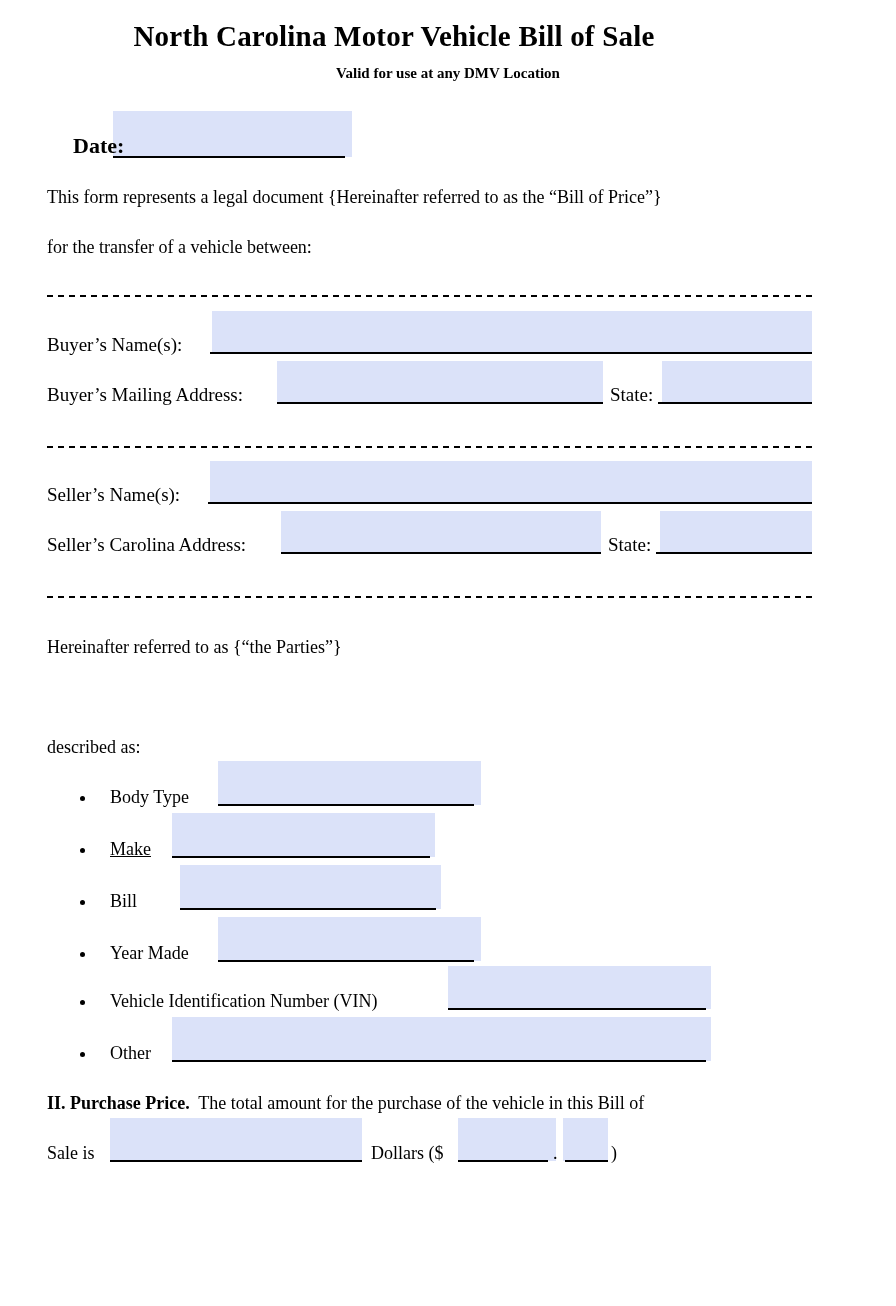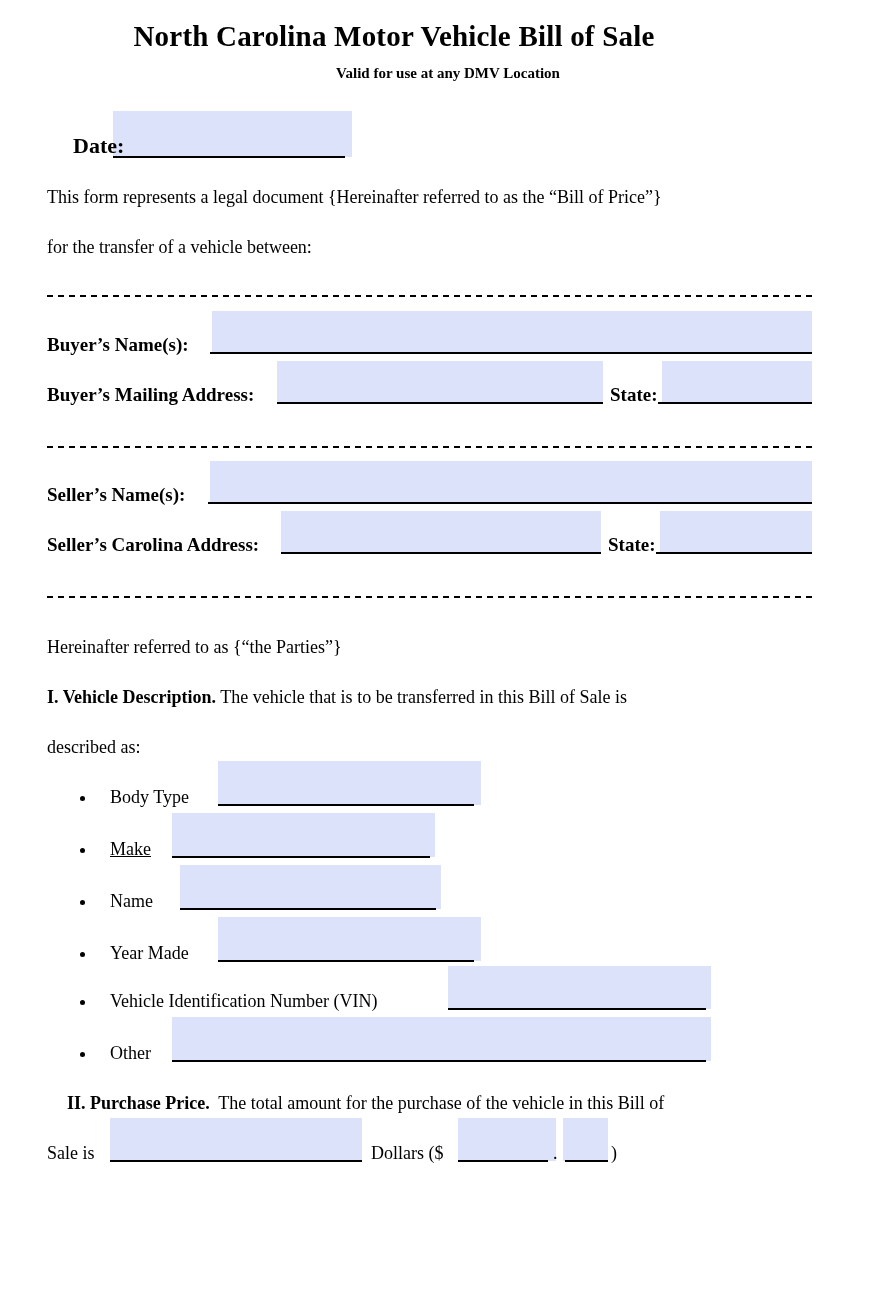--- a/index.html
+++ b/index.html
@@ -18,21 +18,21 @@
     top: 20px; left: 0; width: 788px;
     text-align: center;
     font-size: 29px; font-weight: 700;
     letter-spacing: 0.2px;
   }
   .subtitle {
     top: 65px; left: 0; width: 896px;
     text-align: center;
     font-size: 15px; font-weight: 700;
   }
-  .label { font-size: 19px; font-weight: 700; white-space: nowrap; }
+  .label { font-size: 19px; font-weight: 400; white-space: nowrap; }
   .body-text { font-size: 18px; font-weight: 400; white-space: nowrap; }
   .date-label { font-size: 22px; font-weight: 700; }
   .fieldbox {
     position: absolute;
     background: var(--field-fill);
     border: none; outline: none;
     font-family: "Liberation Serif", "DejaVu Serif", serif;
     font-size: 18px;
     padding: 0 4px;
     z-index: 1;
@@ -97,54 +97,53 @@
   <input type="text" class="fieldbox" style="left: 281px; top: 511px; width: 320px; height: 42px;">
   <div class="underline" style="left:281px; top:552px; width:320px;"></div>
   <div class="abs label zt" style="left:608px; top:534px;">State:</div>
   <input type="text" class="fieldbox" style="left: 660px; top: 511px; width: 152px; height: 42px;">
   <div class="underline" style="left:656px; top:552px; width:156px;"></div>
 
   <div class="dashed" style="top:596px;"></div>
 
   <div class="abs body-text" style="left:47px; top:637px;">Hereinafter referred to as {“the Parties”}</div>
 
-  <div class="abs body-text mixed" style="left:47px; top:687px;"><b>I. Vehicle Description.</b><span> The vehicle that is to be transferred in this Bill of Sale is</span></div>
   <div class="abs body-text" style="left:47px; top:737px;">described as:</div>
 
   <div class="bullet-dot" style="left:80px; top:796px;"></div>
   <div class="abs body-text zt" style="left:110px; top:787px;">Body Type</div>
   <input type="text" class="fieldbox" style="left: 218px; top: 761px; width: 263px; height: 44px;">
   <div class="underline" style="left:218px; top:804px; width:256px;"></div>
 
   <div class="bullet-dot" style="left:80px; top:848px;"></div>
   <div class="abs body-text zt" style="left:110px; top:839px;text-decoration:underline;">Make</div>
   <input type="text" class="fieldbox" style="left: 172px; top: 813px; width: 263px; height: 44px;">
   <div class="underline" style="left:172px; top:856px; width:258px;"></div>
 
   <div class="bullet-dot" style="left:80px; top:900px;"></div>
-  <div class="abs body-text zt" style="left:110px; top:891px;">Name</div>
+  <div class="abs body-text zt" style="left:110px; top:891px;">Bill</div>
   <input type="text" class="fieldbox" style="left: 180px; top: 865px; width: 261px; height: 44px;">
   <div class="underline" style="left:180px; top:908px; width:256px;"></div>
 
   <div class="bullet-dot" style="left:80px; top:952px;"></div>
   <div class="abs body-text zt" style="left:110px; top:943px;">Year Made</div>
   <input type="text" class="fieldbox" style="left: 218px; top: 917px; width: 263px; height: 44px;">
   <div class="underline" style="left:218px; top:960px; width:256px;"></div>
 
   <div class="bullet-dot" style="left:80px; top:1000px;"></div>
   <div class="abs body-text zt" style="left:110px; top:991px;">Vehicle Identification Number (VIN)</div>
   <input type="text" class="fieldbox" style="left: 448px; top: 966px; width: 263px; height: 43px;">
   <div class="underline" style="left:448px; top:1008px; width:258px;"></div>
 
   <div class="bullet-dot" style="left:80px; top:1052px;"></div>
   <div class="abs body-text zt" style="left:110px; top:1043px;">Other</div>
   <input type="text" class="fieldbox" style="left: 172px; top: 1017px; width: 539px; height: 44px;">
   <div class="underline" style="left:172px; top:1060px; width:534px;"></div>
 
-  <div class="abs body-text mixed" style="left:47px; top:1093px;margin-left:20px;"><b>II. Purchase Price.</b><span>&nbsp; The total amount for the purchase of the vehicle in this Bill of</span></div>
+  <div class="abs body-text mixed" style="left:47px; top:1093px;"><b>II. Purchase Price.</b><span>&nbsp; The total amount for the purchase of the vehicle in this Bill of</span></div>
 
   <div class="abs body-text zt" style="left:47px; top:1143px;">Sale is</div>
   <input type="text" class="fieldbox" style="left: 110px; top: 1118px; width: 252px; height: 43px;">
   <div class="underline" style="left:110px; top:1160px; width:252px;"></div>
   <div class="abs body-text zt" style="left:371px; top:1143px;">Dollars ($</div>
   <input type="text" class="fieldbox" style="left: 458px; top: 1118px; width: 98px; height: 43px;">
   <div class="underline" style="left:458px; top:1160px; width:90px;"></div>
   <div class="abs body-text zt" style="left:553px; top:1143px;">.</div>
   <input type="text" class="fieldbox" style="left: 563px; top: 1118px; width: 45px; height: 43px;">
   <div class="underline" style="left:565px; top:1160px; width:43px;"></div>

